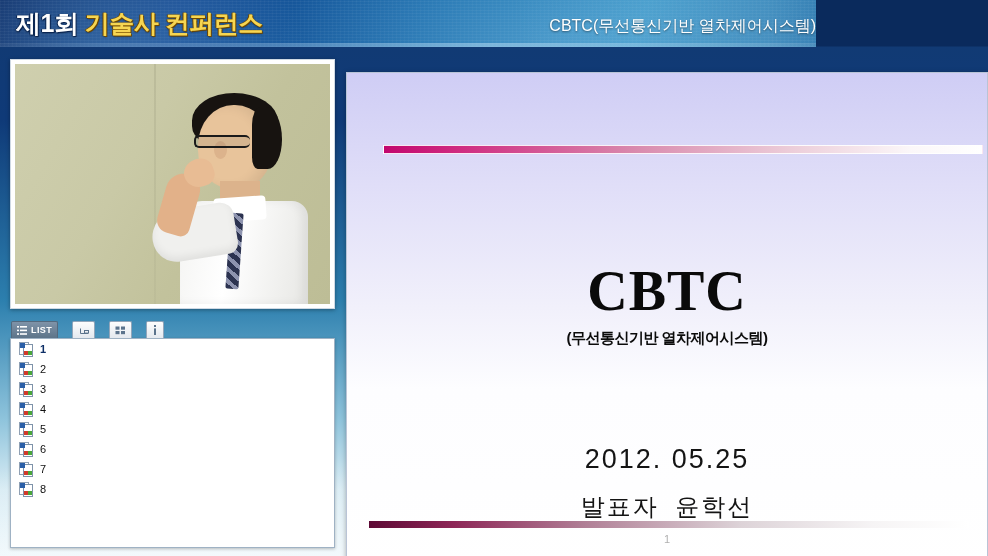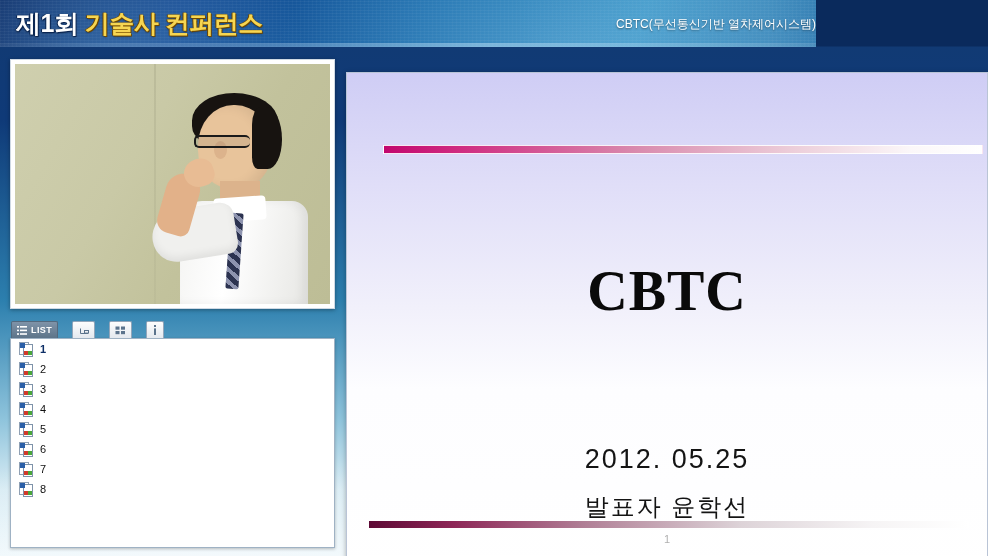--- a/index.html
+++ b/index.html
@@ -70,21 +70,21 @@
     color:#f6d652;
     text-shadow:0 0 1px #8a5c00, 1px 1px 0 #6d4700, -1px 0 0 #6d4700, 0 1px 2px rgba(0,0,0,.6);
     white-space:nowrap;
   }
   .header-title .part-white{
     color:#ffffff;
     text-shadow:0 0 1px #10305f, 1px 1px 0 #0b2550, -1px 0 0 #0b2550, 0 1px 2px rgba(0,0,0,.6);
   }
   .header-sub {
     position:absolute; right:0px; top:16px;
-    font-size:12px; color:#ffffff; white-space:nowrap;
+    font-size:16px; color:#ffffff; white-space:nowrap;
     text-shadow:0 1px 2px rgba(0,0,0,.45);
   }
 
   
   .video-panel {
     position:absolute; left:10px; top:59px; width:325px; height:250px;
     background:#ffffff;
     border:1px solid #cfd9e4;
     padding:4px;
     box-shadow:0 1px 4px rgba(0,0,0,.35);
@@ -238,21 +238,21 @@
     position:absolute; left:0; right:0; top:256px;
     text-align:center; font-size:15px; font-weight:bold; color:#0b0b0b;
     letter-spacing:-.5px;
   }
   .slide-date{
     position:absolute; left:0; right:0; top:344px;
     text-align:center; font-size:27px; color:#141414; letter-spacing:2px;margin-top:27px;
   }
   .slide-presenter{
     position:absolute; left:0; right:0; top:418px;
-    text-align:center; font-size:24px; color:#141414; letter-spacing:2px;
+    text-align:center; font-size:24px; color:#141414; letter-spacing:2px;font-family:Liberation Mono, monospace;
   }
   .slide-pagenum{
     position:absolute; left:0; right:0; top:460px;
     text-align:center; font-size:11px; color:#b0b0b0;
   }
 </style>
 </head>
 <body>
 
 <div id="app">
@@ -429,19 +429,20 @@
         </span>
         <span class="li-label">8</span>
       </div>
 
     </div>
   </div>
 
   <div class="slide">
     <div class="accent-top"></div>
     <div class="slide-title">CBTC</div>
+    <div class="slide-subtitle">(무선통신기반 열차제어시스템)</div>
     <div class="slide-date">2012. 05.25</div>
     <div class="slide-presenter">발표자 윤학선</div>
     <div class="accent-bottom"></div>
     <div class="slide-pagenum">1</div>
   </div>
 
 </div>
 
 </body></html>

